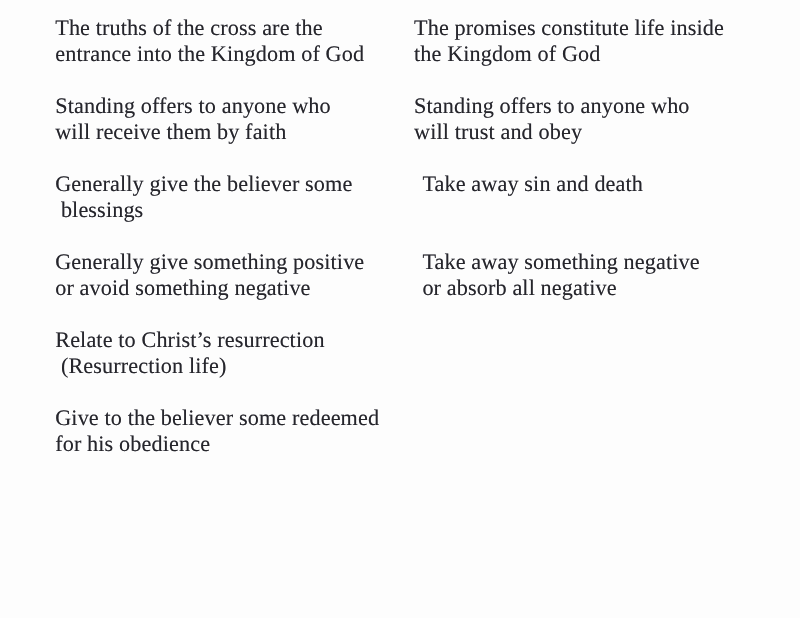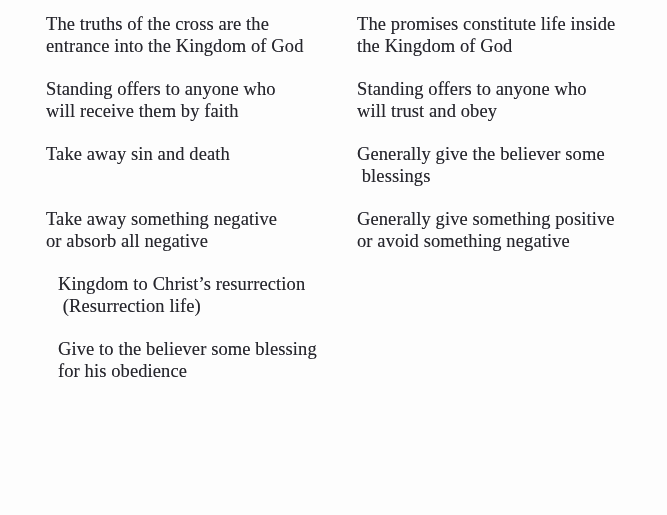--- a/index.html
+++ b/index.html
@@ -32,21 +32,20 @@
     letter-spacing: 0.1px;
     text-shadow: 0 0 0.5px rgba(40, 40, 55, 0.45);
   }
   .cell.left {
     width: 299px;
     flex: 0 0 299px;
   }
   .cell.right {
     flex: 1 1 auto;
     padding-right: 8px;
-    margin-left: 12px;
   }
 </style>
 </head>
 <body>
 
 <div class="doc">
 
   <div class="row">
     <div class="cell left">The truths of the cross are the
 entrance into the Kingdom of God</div>
@@ -55,35 +54,35 @@
   </div>
 
   <div class="row">
     <div class="cell left">Standing offers to anyone who
 will receive them by faith</div>
     <div class="cell right">Standing offers to anyone who
 will trust and obey</div>
   </div>
 
   <div class="row">
-    <div class="cell left">Take away sin and death</div>
     <div class="cell right">Generally give the believer some
  blessings</div>
+    <div class="cell left">Take away sin and death</div>
   </div>
 
   <div class="row">
+    <div class="cell right">Generally give something positive
+or avoid something negative</div>
     <div class="cell left">Take away something negative
 or absorb all negative</div>
-    <div class="cell right">Generally give something positive
-or avoid something negative</div>
   </div>
 
   <div class="row">
-    <div class="cell right">Kingdom to Christ’s resurrection
+    <div class="cell right">Relate to Christ’s resurrection
  (Resurrection life)</div>
   </div>
 
   <div class="row">
-    <div class="cell right">Give to the believer some blessing
+    <div class="cell right">Give to the believer some redeemed
 for his obedience</div>
   </div>
 
 </div>
 
 </body></html>

